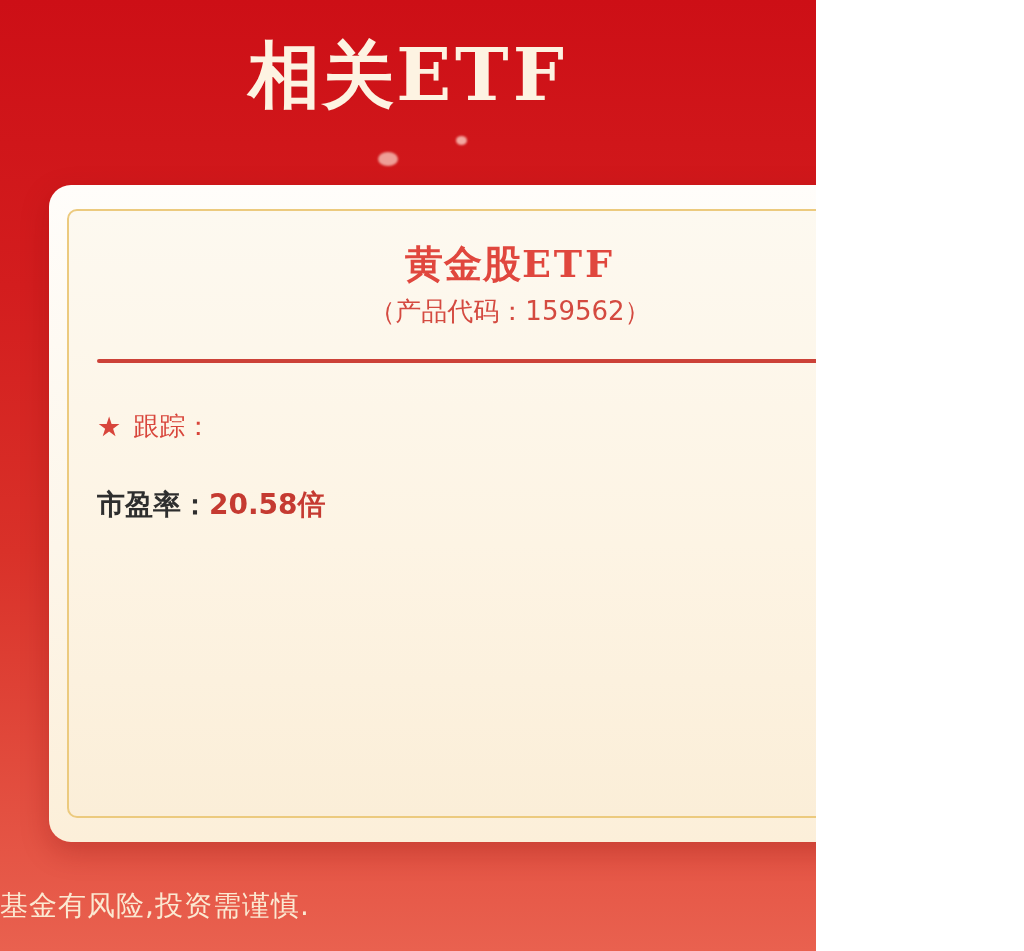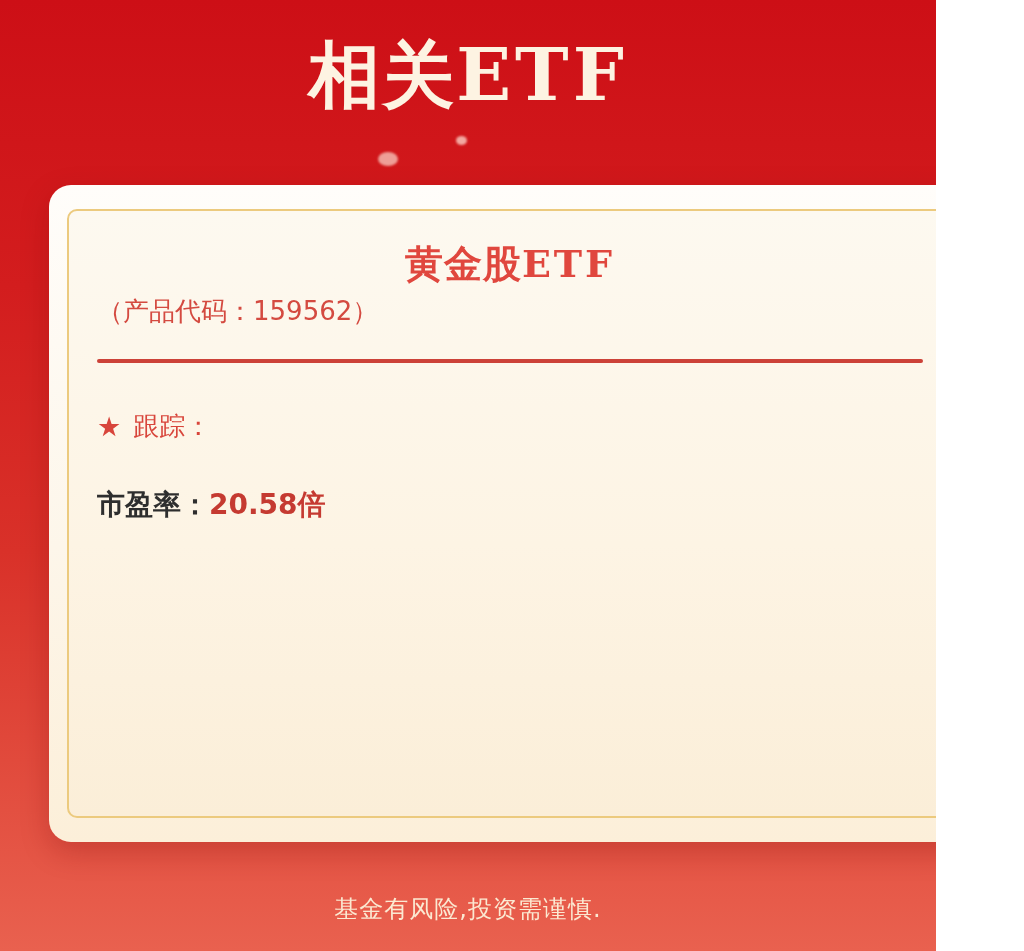--- a/index.html
+++ b/index.html
@@ -1,21 +1,21 @@
 <!DOCTYPE html>
 <html><head>
 <meta charset="utf-8">
 <style>
   * { margin: 0; padding: 0; box-sizing: border-box; }
   html, body { width: 1024px; height: 951px; }
   body { font-family: "DejaVu Sans", "Liberation Sans", sans-serif; }
 
   .page {
     position: relative;
-    width: 936px;
+    width: 816px;
     height: 951px;
     overflow: hidden;
     background: linear-gradient(180deg, #cd0f16 0%, #d31d1e 30%, #d93129 58%, #e14a3c 80%, #e9614f 100%);
     padding-left: 30px;
   }
 
   
   .page-title {
     position: absolute;
     top: 34px;
@@ -70,20 +70,21 @@
     color: #e0473e;
     line-height: 1.1;
     letter-spacing: 1px;
   }
   .fund-name .en {
     font-family: "DejaVu Serif", "Liberation Serif", serif;
     letter-spacing: 3px;
   }
   .fund-code {
     margin-top: 8px;
+    text-align: center;
     font-size: 26px;
     color: #d44a40;
   }
 
   .divider {
     height: 4px;
     background: #cc4238;
     margin-top: 30px;
     border-radius: 2px;
   }
@@ -112,22 +113,21 @@
   .flow-row .value { color: #c53a31; }
 
   .valuation-row { margin-top: 40px; }
 
   
   .footer {
     position: absolute;
     bottom: 26px;
     left: 0;
     width: 100%;
-    text-align: center;
-    font-size: 24px;
+    font-size: 28px;
     color: #fbe9d2;
     letter-spacing: 1px;
   }
 </style>
 </head>
 <body>
 
 <div class="page">
 
   <h1 class="page-title">

